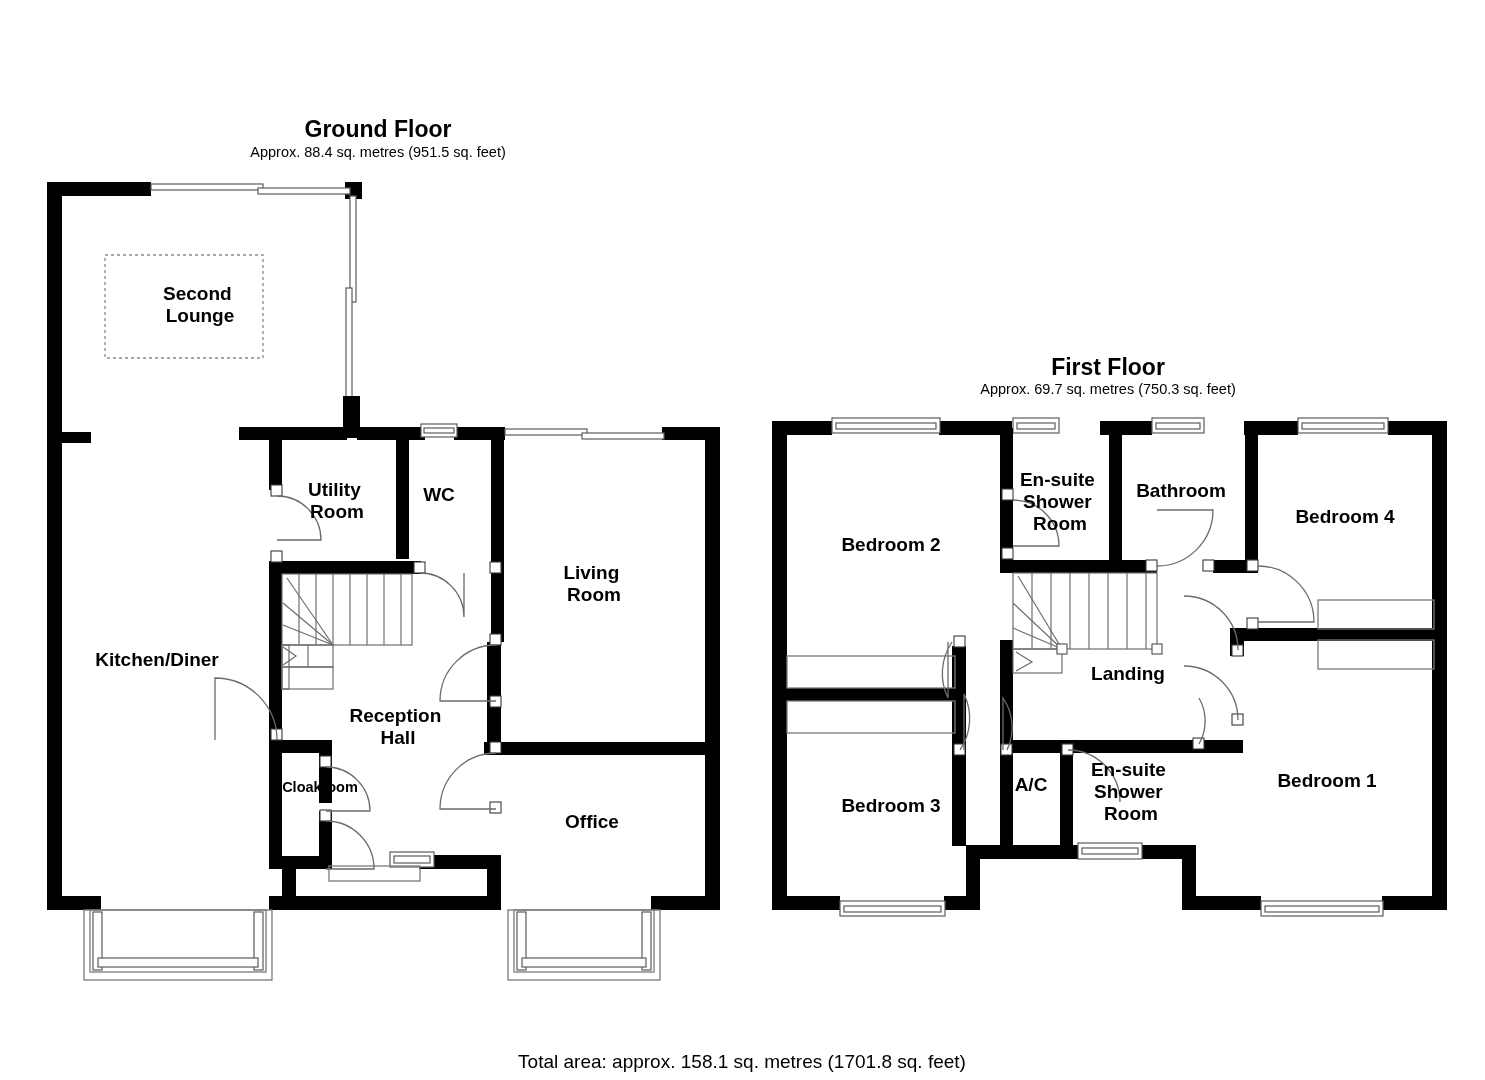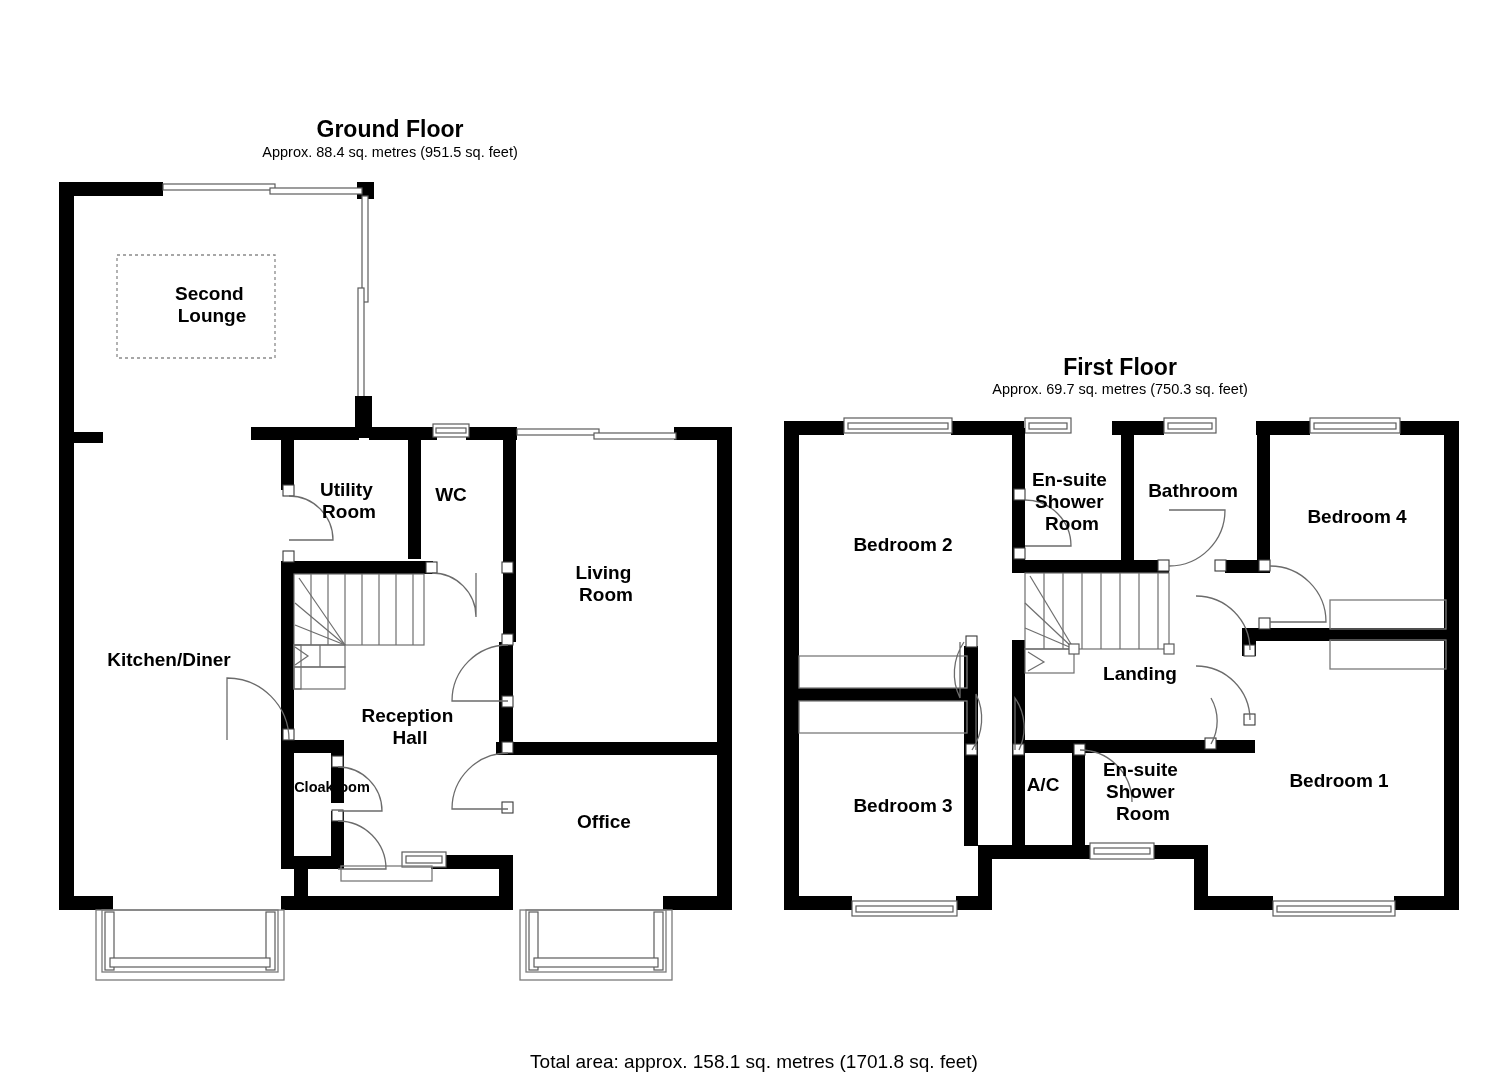--- a/index.html
+++ b/index.html
@@ -11,21 +11,21 @@
   body {
     width: 1485px;
     height: 1080px;
     font-family: "Liberation Sans", sans-serif;
     color: #000000;
     position: relative;
     overflow: hidden;
   }
   #plan-root {
     position: absolute;
-    left: 12px; top: 0;
+    left: 0; top: 0;
     width: 1203px;
     height: 1080px;
   }
   svg.floorplan {
     position: absolute;
     left: 0; top: 0;
     width: 1485px;
     height: 1080px;
     display: block;
   }

